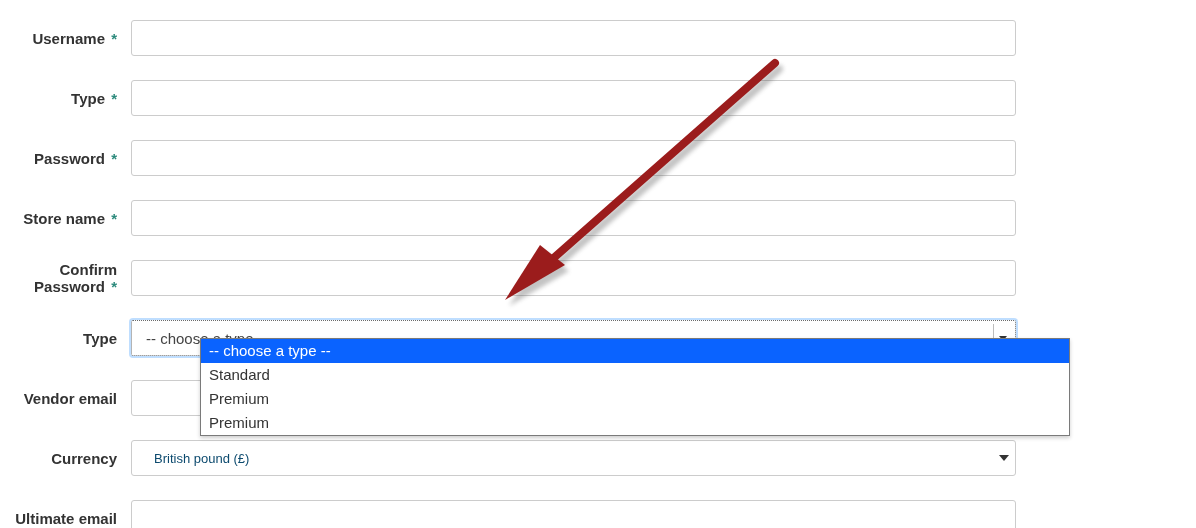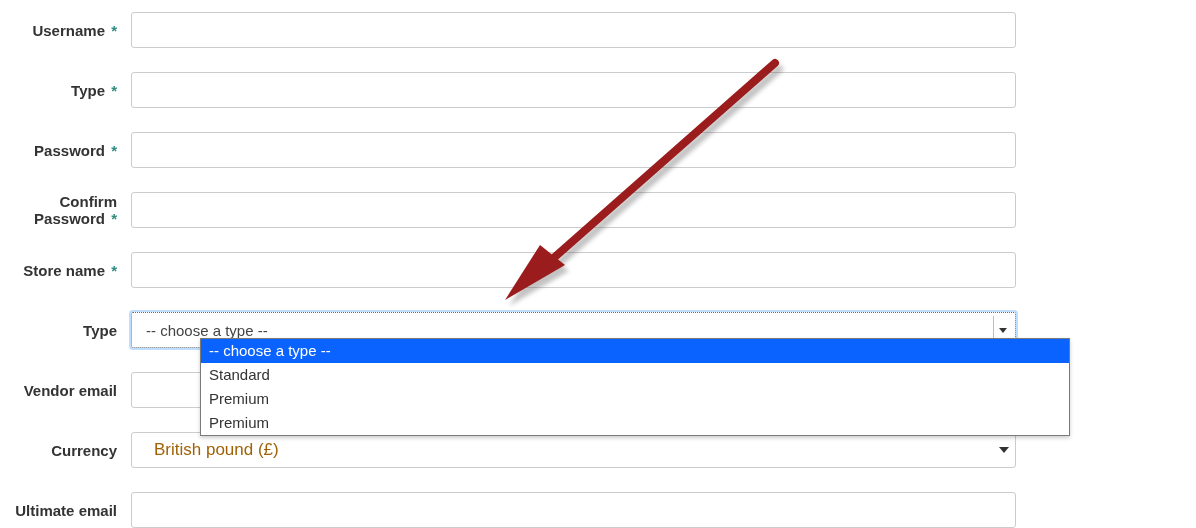--- a/index.html
+++ b/index.html
@@ -1,24 +1,24 @@
 <!DOCTYPE html>
 <html><head>
 <meta charset="utf-8">
 <style>
   * { box-sizing: border-box; margin: 0; padding: 0; }
   html, body { width: 1196px; height: 528px; font-family: Arial, Helvetica, sans-serif; background: #fff; color: #333; }
-  .form-wrap { position: relative; width: 1016px; height: 528px; }
+  .form-wrap { position: relative; width: 1016px; height: 528px; padding-top: 8px; }
   .row { display: flex; align-items: center; height: 60px; }
   .lbl { width: 190px; text-align: right; padding-right: 14px; font-size: 15px; color: #333; font-weight: 600; }
   .lbl .req { color: #2e8b7d; font-weight: 600; margin-left: 2px; }
   .control { flex: 0 0 885px; }
   .control input.text, .control .select {
     width: 100%; height: 36px; border: 1px solid #ccc; border-radius: 3px;
-    background: #fff; font-size: 17px; color: #a16207; padding: 0 10px; text-align: right;
+    background: #fff; font-size: 13px; color: #0c4a6e; padding: 0 10px; text-align: right;
   }
   .control .select { display: flex; align-items: center; justify-content: space-between; padding: 0 6px 0 14px; }
   .select .caret { width: 0; height: 0; border-left: 5px solid transparent; border-right: 5px solid transparent; border-top: 6px solid #333; }
 
   
   .type-select {
     width: 100%; height: 36px; border: 1px dotted #6b6b6b; border-radius: 2px;
     box-shadow: 0 0 0 2px rgba(0,123,255,0.25);
     background: #fff; display: flex; align-items: center; justify-content: space-between;
     padding: 0 4px 0 14px; font-size: 15px; color: #444;
@@ -75,35 +75,35 @@
       <span>Password</span>
       <span class="req">*</span>
     </div>
     <div class="control">
       <input class="text" type="password" style="">
     </div>
   </div>
 
   <div class="row">
     <div class="lbl">
+      <span>Store name</span>
+      <span class="req">*</span>
+    </div>
+    <div class="control">
+      <input class="text" type="text" style="">
+    </div>
+  </div>
+
+  <div class="row">
+    <div class="lbl">
       <span>Confirm Password</span>
       <span class="req">*</span>
     </div>
     <div class="control">
       <input class="text" type="password" style="">
-    </div>
-  </div>
-
-  <div class="row">
-    <div class="lbl">
-      <span>Store name</span>
-      <span class="req">*</span>
-    </div>
-    <div class="control">
-      <input class="text" type="text" style="">
     </div>
   </div>
 
   <div class="row">
     <div class="lbl">
       <span>Type</span>
     </div>
     <div class="control">
       <div class="type-select">
         <span>-- choose a type --</span>

